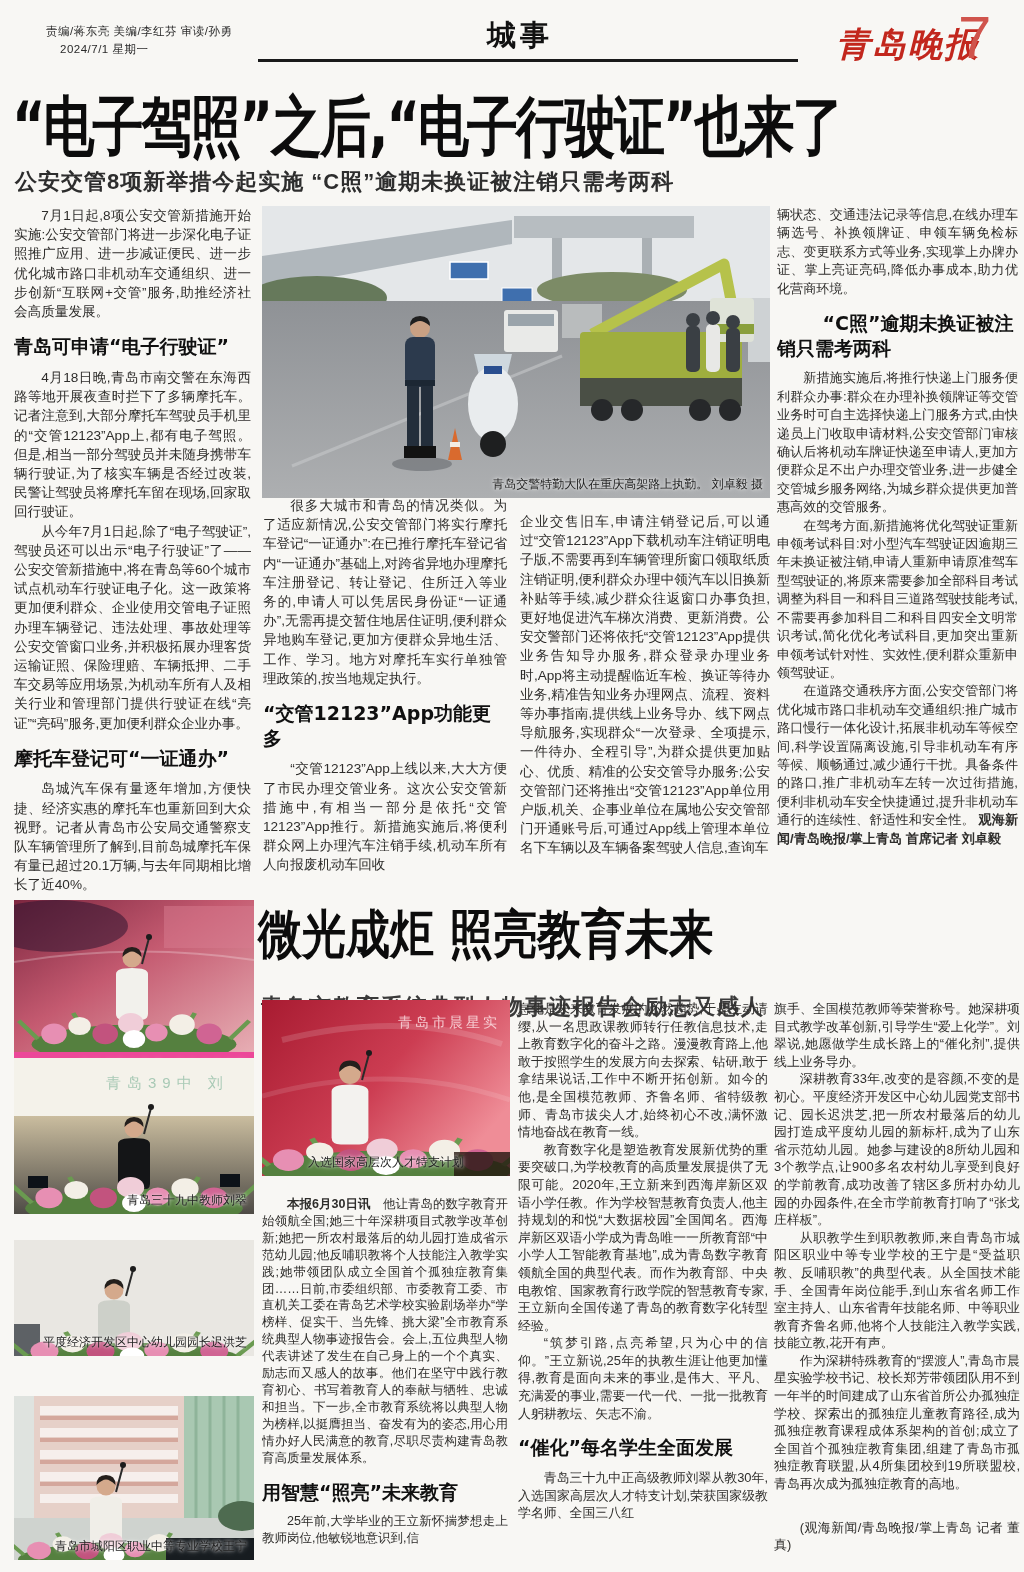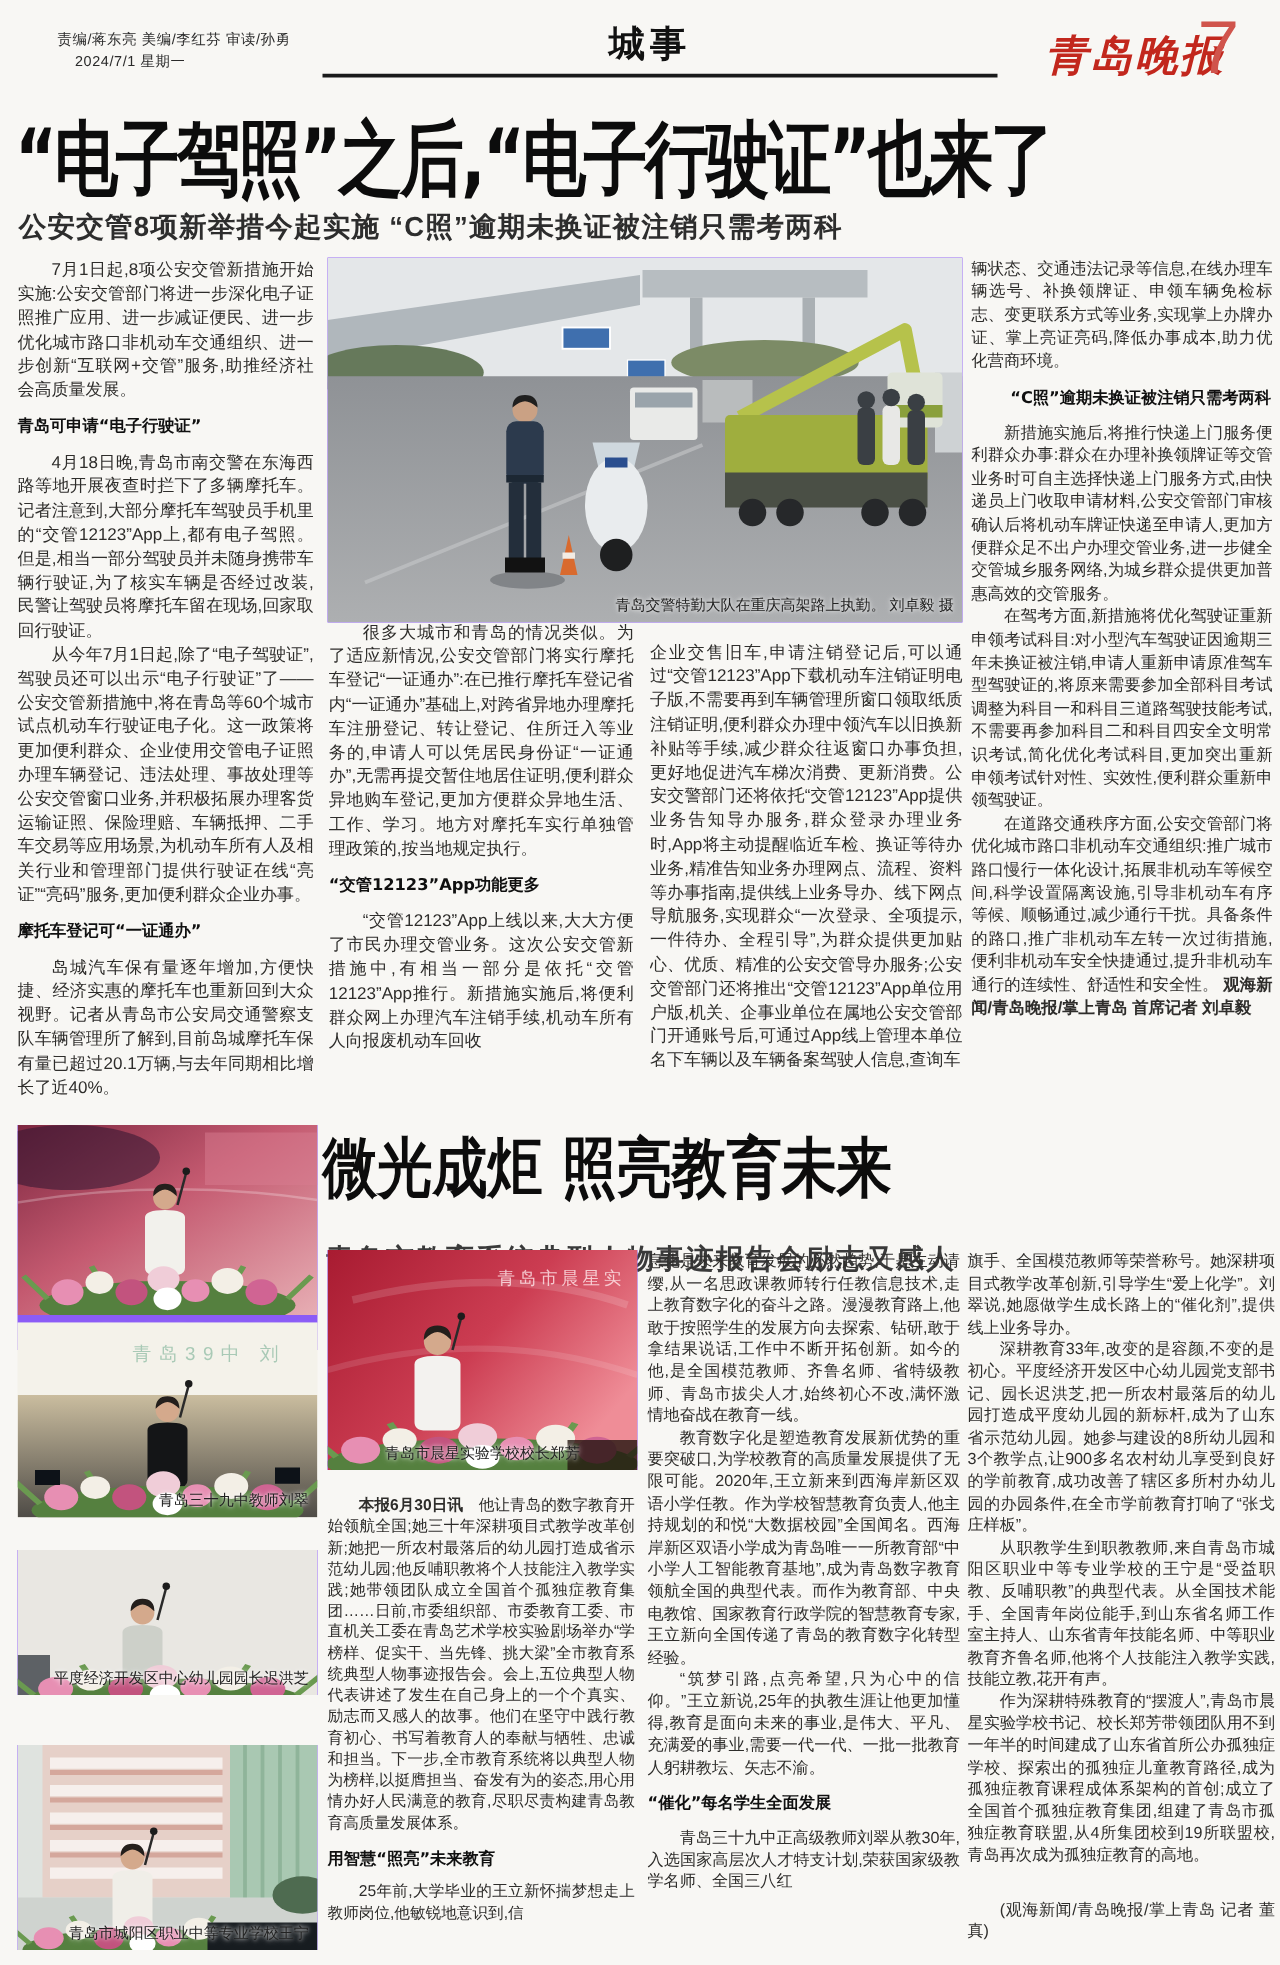--- a/index.html
+++ b/index.html
@@ -23,26 +23,26 @@
         transform:scale(1.0,1.18);transform-origin:top left;
         font-family:"DejaVu Sans","Liberation Sans",sans-serif;}
   .h2sub{font-size:22px;font-weight:600;color:#3a3a3a;letter-spacing:2px;white-space:nowrap;margin-top:30px;}
   
   .col{overflow:hidden;text-align:justify;}
   .c1{font-size:13.6px;line-height:19.2px;}
   .c4a{font-size:13.1px;line-height:18.4px;}
   .c2b{font-size:12.9px;line-height:17.6px;}
   .cmb{font-size:12.5px;line-height:16.9px;}
   .t{margin:0;text-indent:2em;}
-  .colh{font-size:13px;font-weight:900;margin:13px 0 9px;text-indent:0;color:#101010;
+  .colh{font-size:19px;font-weight:900;margin:13px 0 9px;text-indent:0;color:#101010;
         line-height:1.3;font-family:"DejaVu Sans","Liberation Sans",sans-serif;text-align:left;}
   .colh.ind{text-indent:2.4em;}
   .b{font-weight:normal;margin-top:26px;}
   
-  .ph{position:absolute;overflow:hidden;background:#8b5cf6;}
+  .ph{position:absolute;overflow:hidden;background:#ec4899;}
   .ph svg{display:block;}
   .cap{position:absolute;right:7px;bottom:5px;font-size:12px;color:#222;white-space:nowrap;
        text-shadow:0 0 3px rgba(255,255,255,.85),0 0 6px rgba(255,255,255,.6);}
   .backdrop-txt{position:absolute;font-size:15px;color:#9cc3ad;letter-spacing:6px;opacity:.85;}
   .backdrop-mid{position:absolute;top:14px;right:10px;font-size:14px;color:#ffe9ec;opacity:.8;
        letter-spacing:3px;}
 </style>
 </head>
 <body>
 
@@ -278,21 +278,21 @@
         </defs>
       <rect width="248" height="176" fill="url(#pmg)"></rect>
       <path d="M20,40 Q140,10 240,44" stroke="#ffffff" stroke-width="6" opacity=".15" fill="none"></path>
       <path d="M0,96 Q130,60 248,100" stroke="#ffffff" stroke-width="5" opacity=".12" fill="none"></path>
       <use href="#g-mic" transform="translate(100,80)"></use>
       <use href="#g-person" transform="translate(88,80) scale(1.15)" style="color:#f3f2ef"></use>
       <use href="#g-flowers" transform="translate(124,152) scale(1.95,1.35)"></use>
       <rect x="192" y="152" width="56" height="24" fill="#23150f" opacity=".8"></rect>
     </svg>
     <div class="backdrop-mid">青岛市晨星实</div>
-    <div class="cap" style="right:auto;left:50%;transform:translateX(-50%)">青岛市晨星实验学校校长郑芳</div>
+    <div class="cap" style="right:auto;left:50%;transform:translateX(-50%)">入选国家高层次人才特支计划</div>
   </div>
 
   <div class="abs col cmb" style="left:262px;top:1196px;width:246px;height:386px">
     <p class="t"><b>本报6月30日讯　</b><span>他让青岛的数字教育开始领航全国;她三十年深耕项目式教学改革创新;她把一所农村最落后的幼儿园打造成省示范幼儿园;他反哺职教将个人技能注入教学实践;她带领团队成立全国首个孤独症教育集团……日前,市委组织部、市委教育工委、市直机关工委在青岛艺术学校实验剧场举办“学榜样、促实干、当先锋、挑大梁”全市教育系统典型人物事迹报告会。会上,五位典型人物代表讲述了发生在自己身上的一个个真实、励志而又感人的故事。他们在坚守中践行教育初心、书写着教育人的奉献与牺牲、忠诚和担当。下一步,全市教育系统将以典型人物为榜样,以挺膺担当、奋发有为的姿态,用心用情办好人民满意的教育,尽职尽责构建青岛教育高质量发展体系。</span></p>
     <div class="colh">用智慧“照亮”未来教育</div>
     <p class="t">25年前,大学毕业的王立新怀揣梦想走上教师岗位,他敏锐地意识到,信</p>
   </div>
 
   <div class="abs col c2b" style="left:518px;top:1000px;width:250px;height:572px">
     <p class="t" style="text-indent:0">息化是未来教育发展的必然趋势,于是主动请缨,从一名思政课教师转行任教信息技术,走上教育数字化的奋斗之路。漫漫教育路上,他敢于按照学生的发展方向去探索、钻研,敢于拿结果说话,工作中不断开拓创新。如今的他,是全国模范教师、齐鲁名师、省特级教师、青岛市拔尖人才,始终初心不改,满怀激情地奋战在教育一线。</p>

